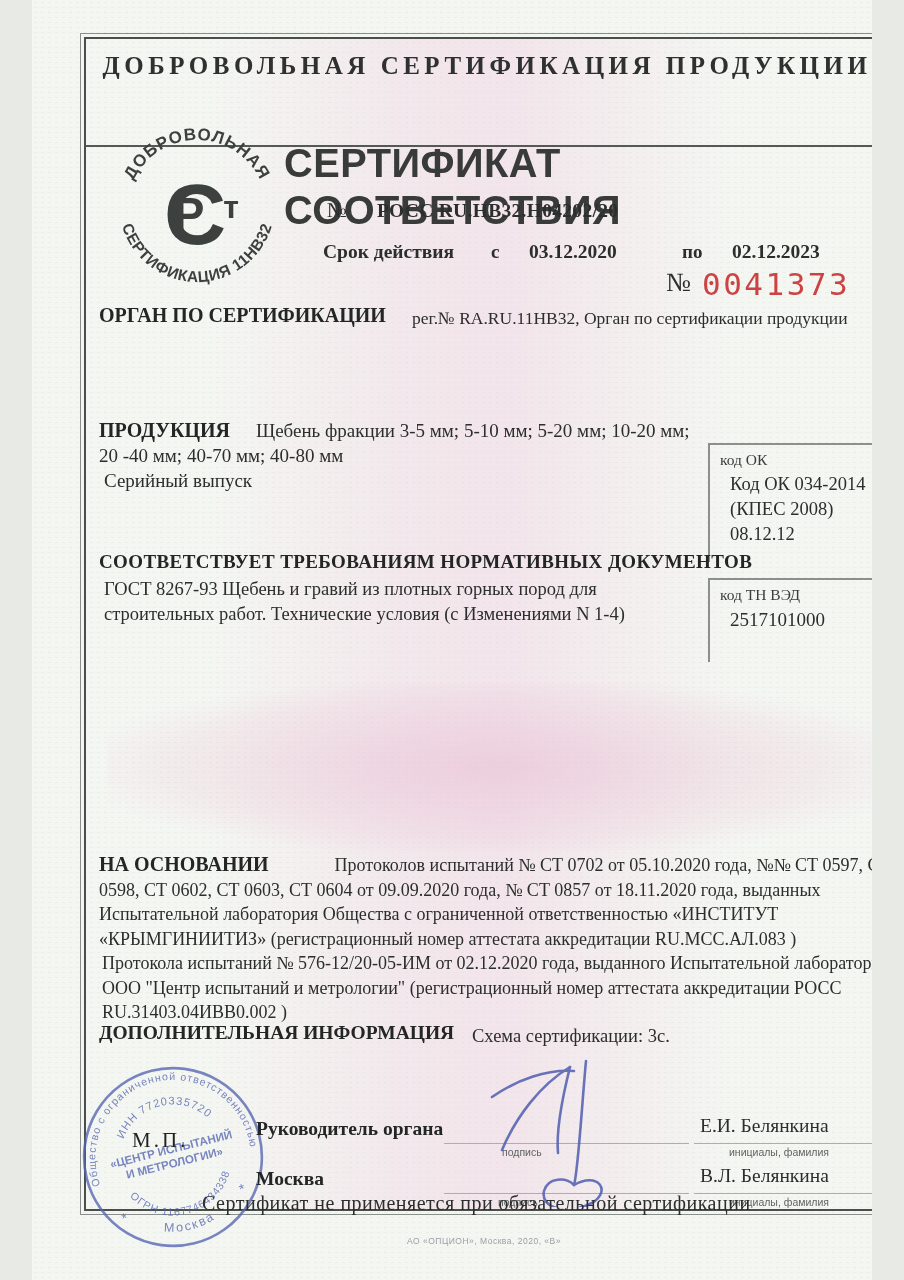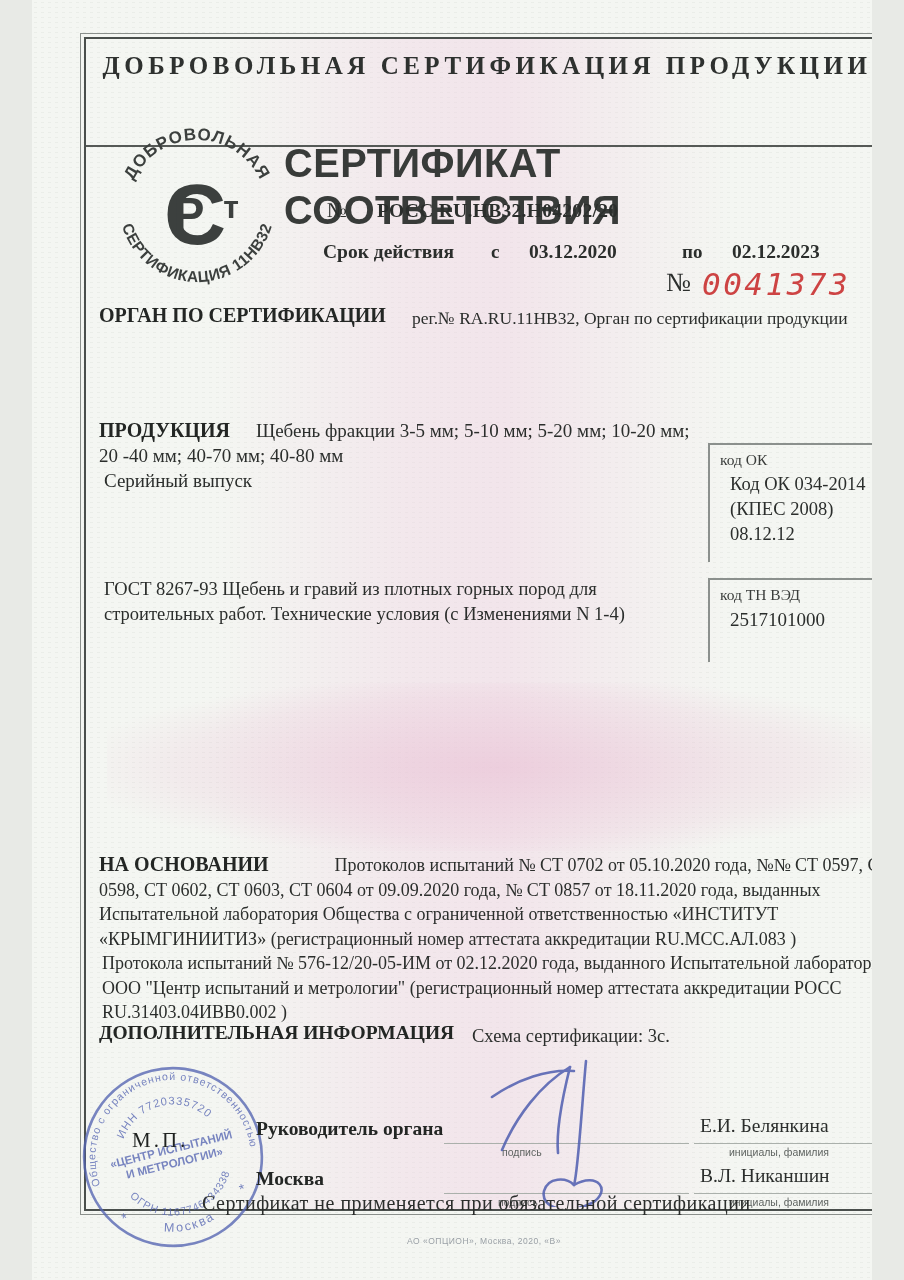--- a/index.html
+++ b/index.html
@@ -70,37 +70,38 @@
   <span class="abs serif" style="left:295px;top:198px;font-size:21px;">№</span>
   <span class="abs serif b" style="left:345px;top:200px;font-size:19.5px;letter-spacing:0.3px;">РОСС RU.НВ32.Н04202/20</span>
 
   <span class="abs serif b" style="left:291px;top:241px;font-size:19.5px;">Срок действия</span>
   <span class="abs serif b" style="left:459px;top:241px;font-size:19px;">с</span>
   <span class="abs serif b" style="left:497px;top:241px;font-size:19.5px;">03.12.2020</span>
   <span class="abs serif b" style="left:650px;top:241px;font-size:19px;">по</span>
   <span class="abs serif b" style="left:700px;top:241px;font-size:19.5px;">02.12.2023</span>
 
   <span class="abs serif" style="left:634px;top:268px;font-size:26px;">№</span>
-  <span class="abs mono red-num" style="left:670px;top:266px;font-style:italic;">0041373</span>
+  <span class="abs mono red-num" style="left:670px;top:266px;">0041373</span>
 
   <span class="abs sec-label" style="left:67px;top:304px;font-size:20px;">ОРГАН ПО СЕРТИФИКАЦИИ</span>
   <span class="abs serif" style="left:380px;top:308px;font-size:17.5px;">рег.№ RA.RU.11НВ32, Орган по сертификации продукции</span>
 
   <div class="abs serif" style="left:67px;top:418px;width:608px;font-size:19px;line-height:25px;">
     <span class="sec-label" style="font-size:20px;margin-right:26px;">ПРОДУКЦИЯ</span><span>Щебень фракции 3-5 мм; 5-10 мм; 5-20 мм; 10-20 мм; 20 -40 мм; 40-70 мм; 40-80 мм</span>
   </div>
   <div class="abs serif" style="left:72px;top:470px;font-size:19px;">Серийный выпуск</div>
 
   <div class="abs codebox" style="left:676px;top:443px;width:181px;height:117px;">
     <div class="abs small-cap" style="left:10px;top:6px;">код ОК</div>
     <div class="abs serif" style="left:20px;top:29px;font-size:18.5px;">Код ОК 034-2014</div>
     <div class="abs serif" style="left:20px;top:54px;font-size:18.5px;">(КПЕС 2008)</div>
     <div class="abs serif" style="left:20px;top:79px;font-size:18.5px;">08.12.12</div>
   </div>
 
+  <div class="abs sec-label" style="left:67px;top:551px;font-size:19px;letter-spacing:0.4px;">СООТВЕТСТВУЕТ ТРЕБОВАНИЯМ НОРМАТИВНЫХ ДОКУМЕНТОВ</div>
   <div class="abs serif" style="left:72px;top:577px;width:565px;font-size:18.5px;line-height:25px;">ГОСТ 8267-93 Щебень и гравий из плотных горных пород для строительных работ. Технические условия (с Изменениями N 1-4)</div>
 
   <div class="abs codebox" style="left:676px;top:578px;width:181px;height:82px;">
     <div class="abs small-cap" style="left:10px;top:6px;text-align:right;">код ТН ВЭД</div>
     <div class="abs serif" style="left:20px;top:29px;font-size:19px;">2517101000</div>
   </div>
 
   <div class="abs pinkblob" style="left:75px;top:683px;width:780px;height:168px;"></div>
 
   <div class="abs serif" style="left:67px;top:852px;width:800px;font-size:18px;line-height:24.5px;">
@@ -144,21 +145,21 @@
   <div class="abs sec-label" style="left:224px;top:1118px;font-size:19.5px;">Руководитель органа</div>
   <div class="abs sig-line" style="left:412px;top:1143px;width:245px;"></div>
   <div class="abs tiny-label" style="left:470px;top:1146px;">подпись</div>
   <div class="abs serif" style="left:668px;top:1115px;font-size:19.5px;">Е.И. Белянкина</div>
   <div class="abs sig-line" style="left:662px;top:1143px;width:196px;"></div>
   <div class="abs tiny-label" style="left:697px;top:1146px;">инициалы, фамилия</div>
 
   <div class="abs sec-label" style="left:224px;top:1168px;font-size:19.5px;">Москва</div>
   <div class="abs sig-line" style="left:412px;top:1193px;width:245px;"></div>
   <div class="abs tiny-label" style="left:466px;top:1196px;">подпись</div>
-  <div class="abs serif" style="left:668px;top:1165px;font-size:19.5px;">В.Л. Никаншин</div>
+  <div class="abs serif" style="left:668px;top:1165px;font-size:19.5px;">В.Л. Белянкина</div>
   <div class="abs sig-line" style="left:662px;top:1193px;width:196px;"></div>
   <div class="abs tiny-label" style="left:697px;top:1196px;">инициалы, фамилия</div>
 
   <svg class="abs" style="left:450px;top:1055px;" width="160" height="152" viewBox="0 0 160 152">
     <g fill="none" stroke="#4f5eb0" stroke-width="2.6" stroke-linecap="round" opacity="0.85">
       <path d="M 20,95 C 34,62 58,30 88,12"></path>
       <path d="M 88,12 C 80,44 74,76 76,98"></path>
       <path d="M 10,42 C 36,24 66,14 92,16"></path>
       <path d="M 104,6 C 100,48 96,118 92,130"></path>
       <path d="M 92,130 C 116,116 130,136 110,148 C 86,160 58,154 62,136 C 66,122 84,122 92,130"></path>

